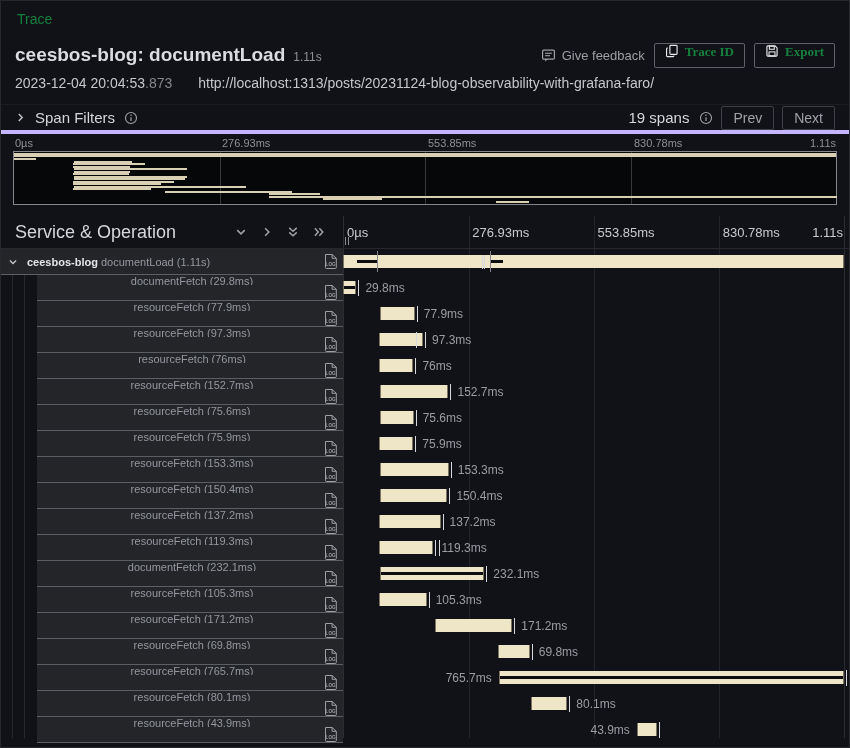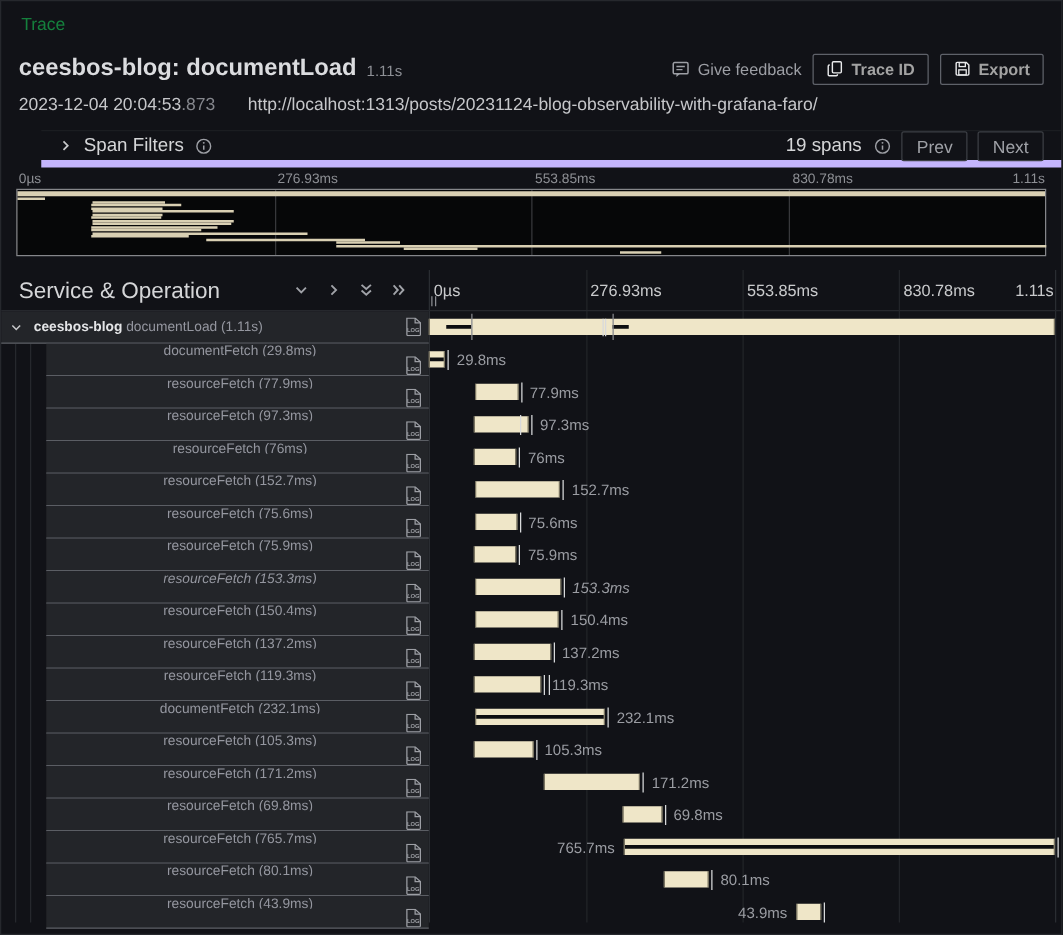--- a/index.html
+++ b/index.html
@@ -19,31 +19,31 @@
   .titlebar { height:36px; display:flex; align-items:center; padding:0 16px; }
   .titlebar-text { font-size:14px; color:#15803d; }
 
   
   .header-row { height:28px; margin-top:4px; display:flex; align-items:center; padding:0 14px; }
   .trace-title { font-size:19px; font-weight:700; color:#dbdcdf; }
   .trace-duration { font-size:12px; color:#8e9096; margin-left:8px; position:relative; top:2px; }
   .header-actions { margin-left:auto; display:flex; align-items:center; gap:9px; }
   .feedback { display:flex; align-items:center; gap:6px; color:#9d9fa5; font-size:13px; cursor:pointer; }
   .hbtn {
-    display:flex; align-items:center; gap:6px; height:25px; padding:0 10px;
+    display:flex; align-items:flex-start; gap:6px; height:25px; padding:0 10px;
     background:transparent; border:1px solid #5f626a; border-radius:2px;
-    color:#a3a3a3; font-size:13px; font-weight:700; font-family:Liberation Sans, sans-serif; cursor:pointer;
+    color:#15803d; font-size:13px; font-weight:700; font-family:Liberation Serif, serif; cursor:pointer;
   }
   .meta-row { height:28px; display:flex; align-items:center; gap:26px; padding:0 14px; font-size:14px; color:#c6c7ca; }
   .ts-ms { color:#85878d; }
 
   
   .filters-bar {
     height:30px; margin-top:7px; display:flex; align-items:center; padding:0 14px;
-    border-top:1px solid #1b1d21; border-bottom:6px solid #c4b5fd;margin-left:32px;
+    border-top:1px solid #1b1d21; border-bottom:4px solid #c4b5fd;
   }
   .filters-left { display:flex; align-items:center; gap:9px; cursor:pointer; }
   .filters-label { font-size:15px; color:#d5d6d8; }
   .filters-right { margin-left:auto; display:flex; align-items:center; gap:8px; }
   .span-count { font-size:15px; color:#d5d6d8; margin-right:2px; }
   .nbtn {
     height:24px; padding:0 11px; background:transparent; border:1px solid #3c3f45;
     border-radius:2px; color:#9fa1a7; font-size:14px; font-family:inherit; cursor:pointer;
   }
 
@@ -412,21 +412,21 @@
       <text x="6.6" y="11.5" font-size="4.6" font-weight="bold" fill="#9d9fa5" text-anchor="middle" font-family="Liberation Sans, sans-serif">LOG</text>
     </svg>
   </span>
           </div>
           <div class="row-tl">
             <div class="bar" style="left: 7.20721%; width: 6.83784%; background: rgb(239, 230, 200);"></div>
             <div class="tick-w" style="left: calc(14.045% + 2px);"></div>
             <span class="bar-label" style="left: calc(14.045% + 9px);">75.9ms</span>
           </div>
         </div>
-        <div class="row" style="top: 208px; font-style: italic;">
+        <div class="row" style="top: 208px;">
           <div class="row-left child">
             <span class="row-name">resourceFetch (153.3ms)</span>
             <span class="log-icon">
     <svg width="13" height="15" viewBox="0 0 13 15">
       <path d="M1.5 .5 h6.6 L12.3 4.3 V13.6 a.9.9 0 0 1 -.9.9 H2.4 a.9.9 0 0 1 -.9 -.9 Z" fill="none" stroke="#9d9fa5" stroke-width="1"></path>
       <path d="M8.1 .5 V4.3 H12.3" fill="none" stroke="#9d9fa5" stroke-width="1"></path>
       <text x="6.6" y="11.5" font-size="4.6" font-weight="bold" fill="#9d9fa5" text-anchor="middle" font-family="Liberation Sans, sans-serif">LOG</text>
     </svg>
   </span>
           </div>

